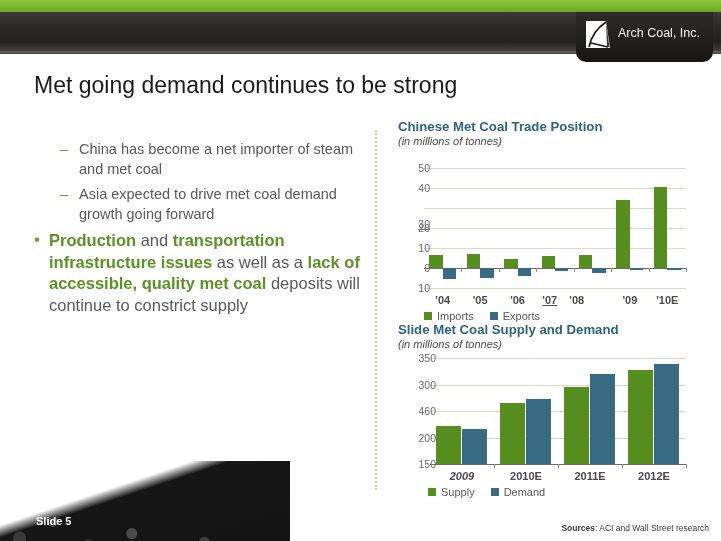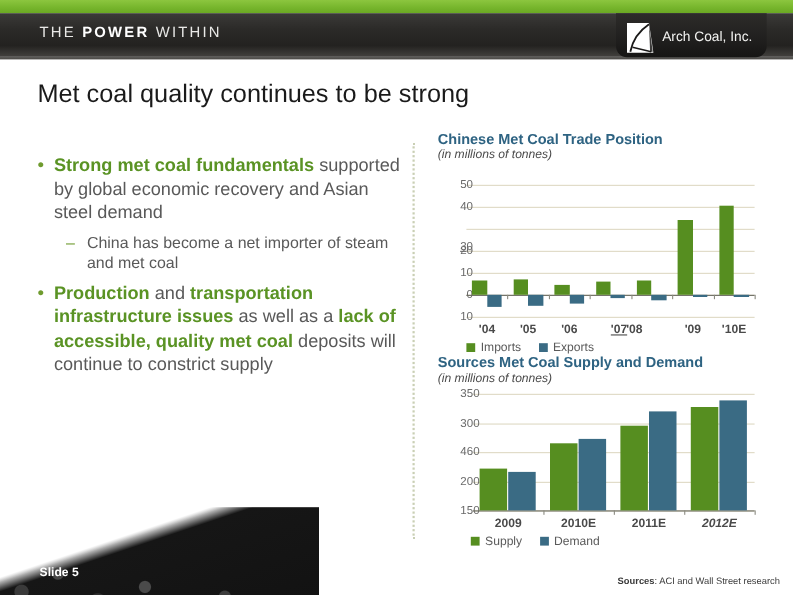--- a/index.html
+++ b/index.html
@@ -15,21 +15,21 @@
   
   .hdr-green{position:absolute;left:0;top:0;width:721px;height:12px;
     background:linear-gradient(to bottom,#8cc63f 0%,#77b62d 55%,#6aa823 100%);}
   .hdr-bar{position:absolute;left:0;top:12px;width:721px;height:42px;
     background:linear-gradient(to bottom,#3b3a38 0%,#2b2a28 35%,#232220 70%,#4a4845 100%);}
   .hdr-bar:after{content:"";position:absolute;left:0;bottom:0;width:721px;height:3px;
     background:linear-gradient(to bottom,rgba(255,255,255,.18),rgba(255,255,255,0));}
   .hdr-tag{position:absolute;left:36px;top:22px;color:#e9e9e7;font-size:13.5px;
     letter-spacing:2.0px;white-space:nowrap;}
   .hdr-tag b{font-weight:bold;color:#ffffff;}
-  .logo-plate{position:absolute;left:560px;top:12px;width:137px;height:40px;
+  .logo-plate{position:absolute;left:576px;top:12px;width:137px;height:50px;
     background:linear-gradient(to bottom,#2d2c2a 0%,#201f1e 60%,#161514 100%);
     border-bottom-left-radius:10px;border-bottom-right-radius:10px;}
   .logo-mark{position:absolute;left:8px;top:7px;width:28px;height:31px;}
   .logo-text{position:absolute;left:42px;top:14px;color:#f2f2f0;font-size:12.5px;white-space:nowrap;}
 
   
   .slide-title{position:absolute;left:34px;top:72px;font-size:23px;color:#1a1a1a;
     font-weight:normal;white-space:nowrap;}
 
   
@@ -91,37 +91,36 @@
   .sources{position:absolute;right:12px;bottom:8px;font-size:8.5px;color:#3a3a3a;}
   .sources b{font-weight:bold;text-align:right;}
 </style>
 </head>
 <body>
 
 <div id="slide">
 
   <div class="hdr-green"></div>
   <div class="hdr-bar"></div>
-  <div class="hdr-tag"><span>THE </span><b>POWER</b><span> WITHIN</span></div>
 
   <div class="logo-plate">
     <svg class="logo-mark" viewBox="0 0 28 31">
       <path d="M2 2 L22 2 L26 29 L2 29 Z" fill="#ffffff"></path>
       <path d="M22 3 C 13 9, 7 18, 5 28" stroke="#1b1a19" stroke-width="1.7" fill="none"></path>
       <path d="M7 24 L24 28" stroke="#1b1a19" stroke-width="1.4" fill="none"></path>
       <path d="M22 3 L25.4 28 L23 28 Z" fill="#1b1a19" opacity="0.85"></path>
     </svg>
     <div class="logo-text">Arch Coal, Inc.</div>
   </div>
 
-  <div class="slide-title">Met coal quality continues to be strong</div>
+  <div class="slide-title">Met going demand continues to be strong</div>
 
   <div class="bullets">
-      <div class="b1"><span class="g">Strong met coal fundamentals</span><span> supported by global economic recovery and Asian steel demand</span></div>
       <div class="sub"><span>China has become a net importer of steam and met coal</span></div>
+      <div class="sub"><span>Asia expected to drive met coal demand growth going forward</span></div>
       <div class="b1"><span class="g">Production</span><span> and </span><span class="g">transportation infrastructure issues</span><span> as well as a </span><span class="g">lack of accessible, quality met coal</span><span> deposits will continue to constrict supply</span></div>
     </div>
 
   <div class="vdash"></div>
 
   <div class="coal">
     <div class="coal-mass"></div>
   </div>
   <div class="slide-num">Slide 5</div>
 
@@ -152,21 +151,21 @@
         <div class="bar" style="background: rgb(58, 107, 132); left: 82.1429px; top: 100px; width: 13.4743px; height: 10px;"></div>
         <div class="xtick" style="left: 100.857px; top: 100px; height: 4px;"></div>
         <div class="xlab" style="left: 63.4286px; width: 37.4286px; top: 126px;">'05</div>
         <div class="bar" style="background: rgb(86, 142, 32); left: 106.097px; top: 91.4px; width: 13.4743px; height: 8.6px;"></div>
         <div class="bar" style="background: rgb(58, 107, 132); left: 119.571px; top: 100px; width: 13.4743px; height: 7.6px;"></div>
         <div class="xtick" style="left: 138.286px; top: 100px; height: 4px;"></div>
         <div class="xlab" style="left: 100.857px; width: 37.4286px; top: 126px;">'06</div>
         <div class="bar" style="background: rgb(86, 142, 32); left: 143.526px; top: 88.4px; width: 13.4743px; height: 11.6px;"></div>
         <div class="bar" style="background: rgb(58, 107, 132); left: 157px; top: 100px; width: 13.4743px; height: 3.4px;"></div>
         <div class="xtick" style="left: 175.714px; top: 100px; height: 4px;"></div>
-        <div class="xlab" style="left: 146px; width: 37.4286px; top: 126px; text-decoration: underline;">'07</div>
+        <div class="xlab" style="left: 133px; width: 37.4286px; top: 126px; text-decoration: underline;">'07</div>
         <div class="bar" style="background: rgb(86, 142, 32); left: 180.954px; top: 87px; width: 13.4743px; height: 13px;"></div>
         <div class="bar" style="background: rgb(58, 107, 132); left: 194.429px; top: 100px; width: 13.4743px; height: 5.2px;"></div>
         <div class="xtick" style="left: 213.143px; top: 100px; height: 4px;"></div>
         <div class="xlab" style="left: 160px; width: 37.4286px; top: 126px;">'08</div>
         <div class="bar" style="background: rgb(86, 142, 32); left: 218.383px; top: 32px; width: 13.4743px; height: 68px;"></div>
         <div class="bar" style="background: rgb(58, 107, 132); left: 231.857px; top: 100px; width: 13.4743px; height: 1.6px;"></div>
         <div class="xtick" style="left: 250.571px; top: 100px; height: 4px;"></div>
         <div class="xlab" style="left: 213.143px; width: 37.4286px; top: 126px;">'09</div>
         <div class="bar" style="background: rgb(86, 142, 32); left: 255.811px; top: 19.4px; width: 13.4743px; height: 80.6px;"></div>
         <div class="bar" style="background: rgb(58, 107, 132); left: 269.286px; top: 100px; width: 13.4743px; height: 1.5px;"></div>
@@ -179,50 +178,50 @@
           <span class="lg-txt">Imports</span>
         </div>
         <div class="lg-item">
           <span class="lg-sw" style="background: rgb(58, 107, 132);"></span>
           <span class="lg-txt">Exports</span>
         </div>
       </div>
   </div>
 
   <div class="chart-block" id="chart2" style="left:398px;top:322px;width:300px;">
-    <div class="ch-title">Sources Met Coal Supply and Demand</div>
+    <div class="ch-title">Slide Met Coal Supply and Demand</div>
     <div class="ch-sub">(in millions of tonnes)</div>
     <div class="plot" id="plot2" style="margin-top:8px;height:106px;">
         <div class="grid" style="left: 32px; top: 0px; width: 256px;"></div>
         <div class="ylab" style="top: 0px; right: 262px; width: 30px;">350</div>
         <div class="grid" style="left: 32px; top: 26.5px; width: 256px;"></div>
         <div class="ylab" style="top: 26.5px; right: 262px; width: 30px;">300</div>
         <div class="grid" style="left: 32px; top: 53px; width: 256px;"></div>
         <div class="ylab" style="top: 53px; right: 262px; width: 30px;">460</div>
         <div class="grid" style="left: 32px; top: 79.5px; width: 256px;"></div>
         <div class="ylab" style="top: 79.5px; right: 262px; width: 30px;">200</div>
         <div class="grid" style="left: 32px; top: 106px; width: 256px;"></div>
         <div class="ylab" style="top: 106px; right: 262px; width: 30px;">150</div>
         <div class="axis0" style="left: 32px; top: 106px; width: 256px;"></div>
         <div class="bar" style="background: rgb(86, 142, 32); left: 38.4px; top: 67.84px; width: 24.6px; height: 38.16px;"></div>
         <div class="bar" style="background: rgb(58, 107, 132); left: 64px; top: 71.02px; width: 24.6px; height: 34.98px;"></div>
         <div class="xtick" style="left: 96px; top: 106px; height: 4px;"></div>
-        <div class="xlab" style="left: 32px; width: 64px; top: 112px;">2009</div>
+        <div class="xlab" style="left: 32px; width: 64px; top: 112px; font-style: italic;">2009</div>
         <div class="bar" style="background: rgb(86, 142, 32); left: 102.4px; top: 44.52px; width: 24.6px; height: 61.48px;"></div>
         <div class="bar" style="background: rgb(58, 107, 132); left: 128px; top: 41.34px; width: 24.6px; height: 64.66px;"></div>
         <div class="xtick" style="left: 160px; top: 106px; height: 4px;"></div>
         <div class="xlab" style="left: 96px; width: 64px; top: 112px;">2010E</div>
         <div class="bar" style="background: rgb(86, 142, 32); left: 166.4px; top: 29.15px; width: 24.6px; height: 76.85px;"></div>
         <div class="bar" style="background: rgb(58, 107, 132); left: 192px; top: 16.43px; width: 24.6px; height: 89.57px;"></div>
         <div class="xtick" style="left: 224px; top: 106px; height: 4px;"></div>
         <div class="xlab" style="left: 160px; width: 64px; top: 112px;">2011E</div>
         <div class="bar" style="background: rgb(86, 142, 32); left: 230.4px; top: 11.66px; width: 24.6px; height: 94.34px;"></div>
         <div class="bar" style="background: rgb(58, 107, 132); left: 256px; top: 6.36px; width: 24.6px; height: 99.64px;"></div>
         <div class="xtick" style="left: 288px; top: 106px; height: 4px;"></div>
-        <div class="xlab" style="left: 224px; width: 64px; top: 112px; font-style: italic;">2012E</div>
+        <div class="xlab" style="left: 224px; width: 64px; top: 112px;">2012E</div>
       </div>
     <div class="legend" id="legend2" style="position:relative;margin-top:22px;margin-left:30px;">
         <div class="lg-item">
           <span class="lg-sw" style="background: rgb(86, 142, 32);"></span>
           <span class="lg-txt">Supply</span>
         </div>
         <div class="lg-item">
           <span class="lg-sw" style="background: rgb(58, 107, 132);"></span>
           <span class="lg-txt">Demand</span>
         </div>

